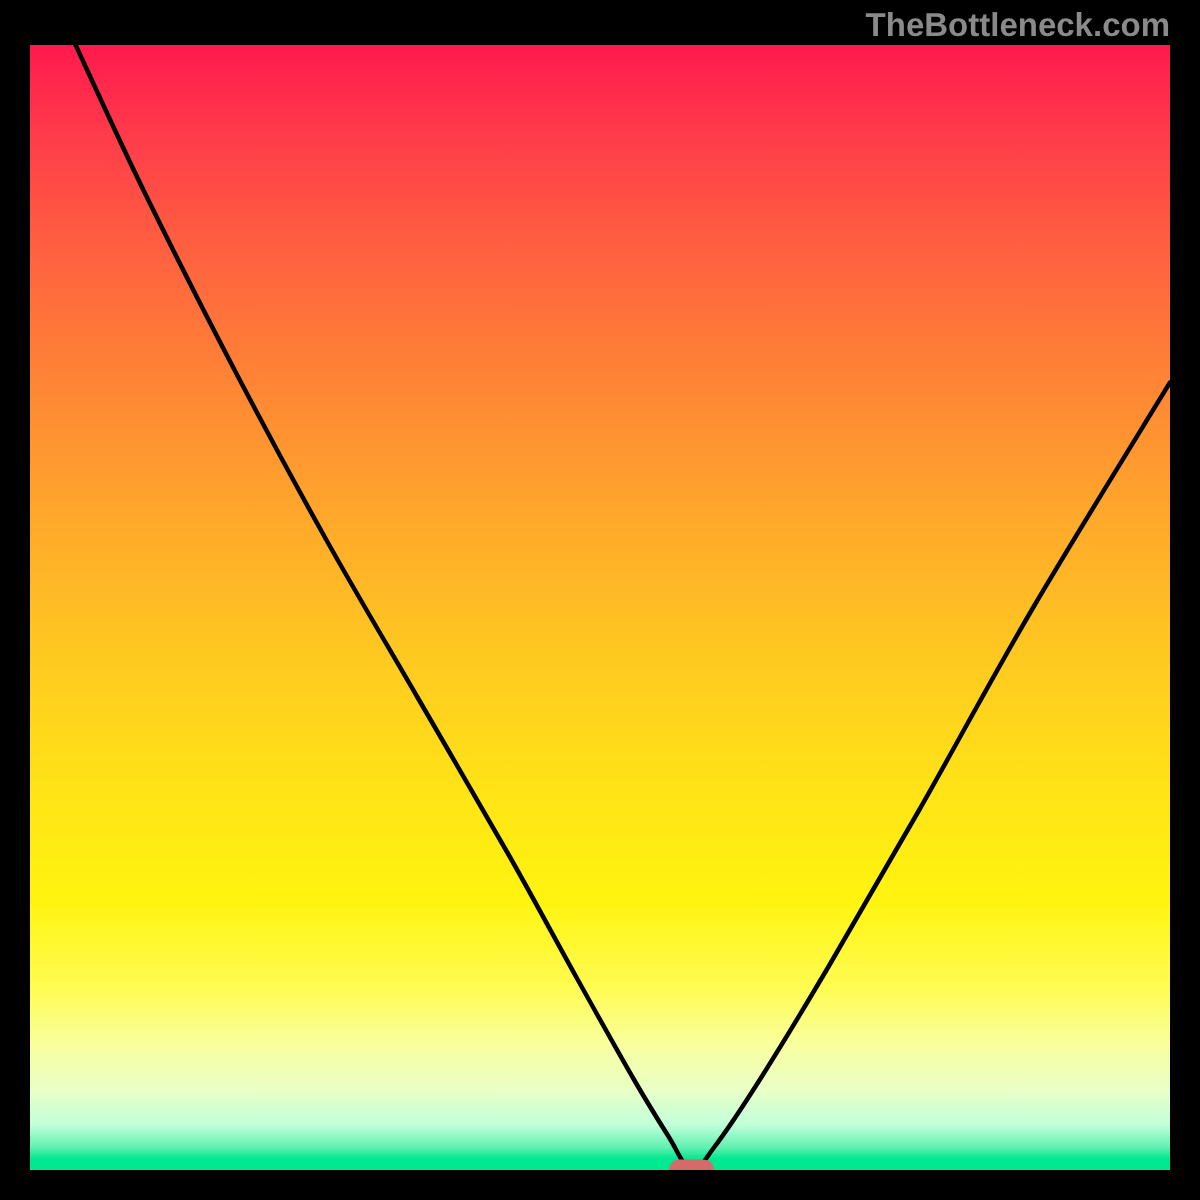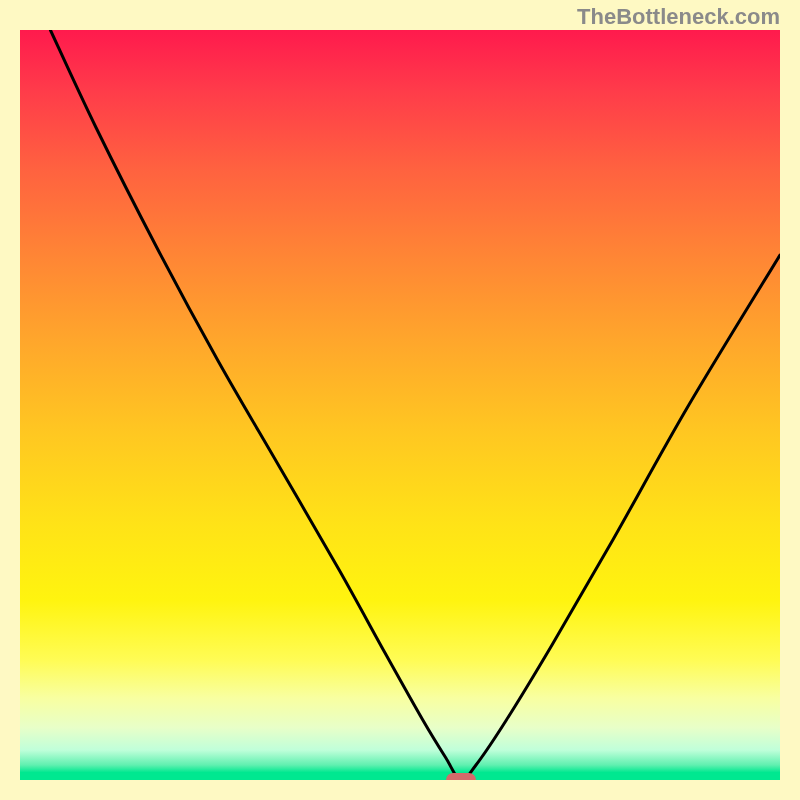--- a/index.html
+++ b/index.html
@@ -1,21 +1,21 @@
 <!DOCTYPE html>
 <html><head>
 <meta charset="utf-8">
 <style>
   * { margin: 0; padding: 0; box-sizing: border-box; }
   html, body { width: 800px; height: 800px; overflow: hidden; }
   .container {
     width: 800px;
     height: 800px;
     position: relative;
-    background: #fef9c3;
+    background: #000000;
   }
   .watermark {
     position: absolute;
     top: 4px;
     right: 20px;
     font-family: Arial, sans-serif;
     font-size: 22px;
     font-weight: bold;
     color: #8a8a8a;
     z-index: 10;

